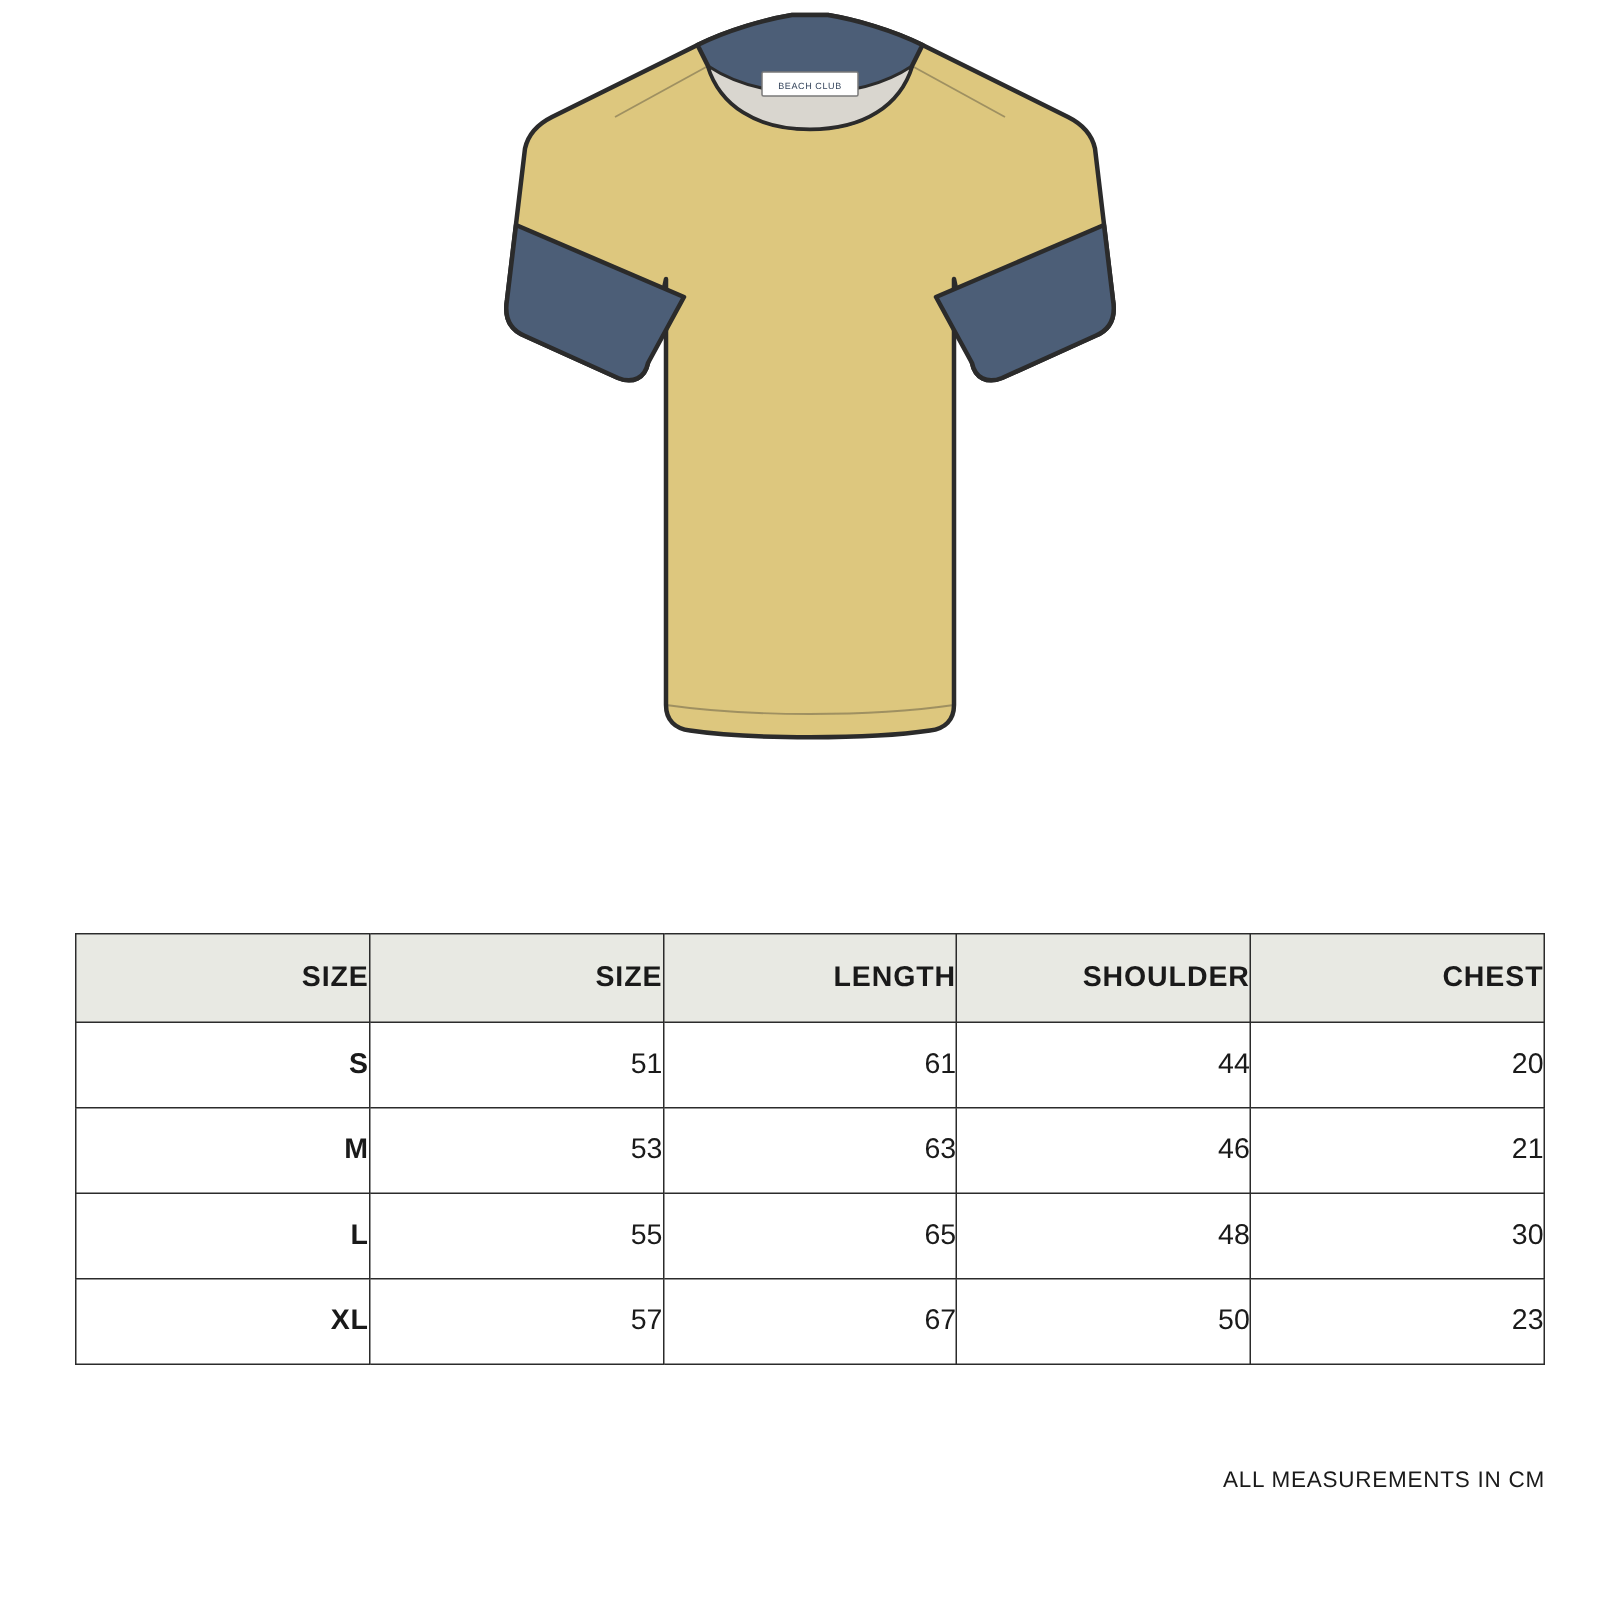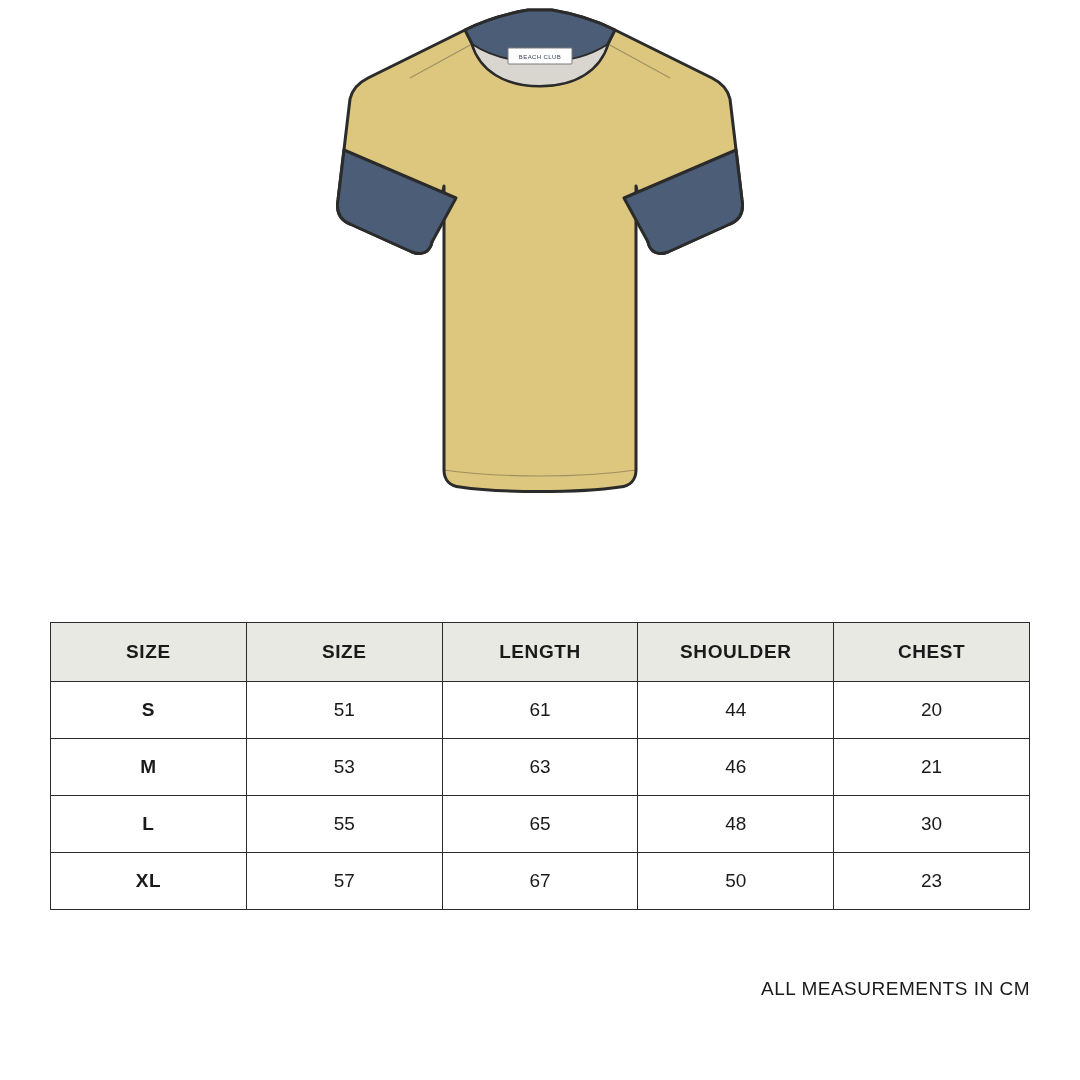--- a/index.html
+++ b/index.html
@@ -50,21 +50,21 @@
     width: 980px;
   }
   table.size-table {
     border-collapse: collapse;
     width: 980px;
     table-layout: fixed;
   }
   table.size-table th,
   table.size-table td {
     border: 1px solid #2b2b2b;
-    text-align: center;
+    text-align: right;
     font-size: 19px;
     color: #1a1a1a;
     height: 56px;
     padding: 0;
   }
   table.size-table thead th {
     background: #e8e9e3;
     font-weight: bold;
     letter-spacing: 0.6px;
     height: 58px;
@@ -74,21 +74,21 @@
   }
   table.size-table tbody td.size-cell {
     font-weight: bold;
     letter-spacing: 0.5px;
   }
 
   .footnote {
     position: absolute;
     right: 50px;
     top: 978px;
-    font-size: 19px;
+    font-size: 15px;
     letter-spacing: 0.5px;
     color: #1a1a1a;
     text-align: right;
   }
 </style>
 </head>
 <body>
 
 <div id="page">
 

